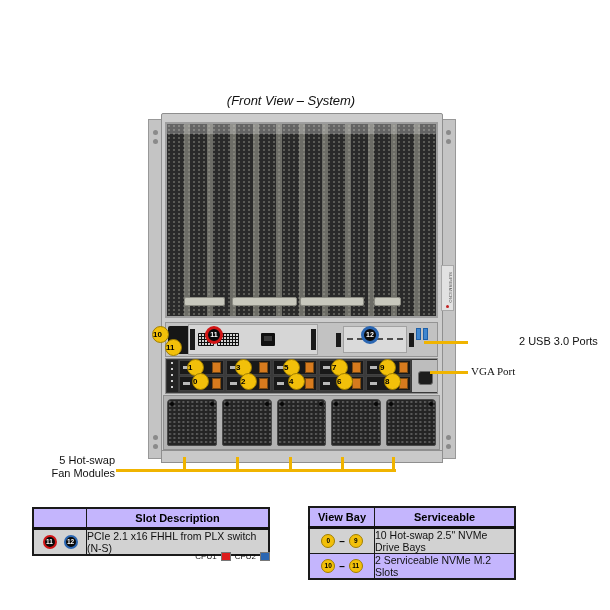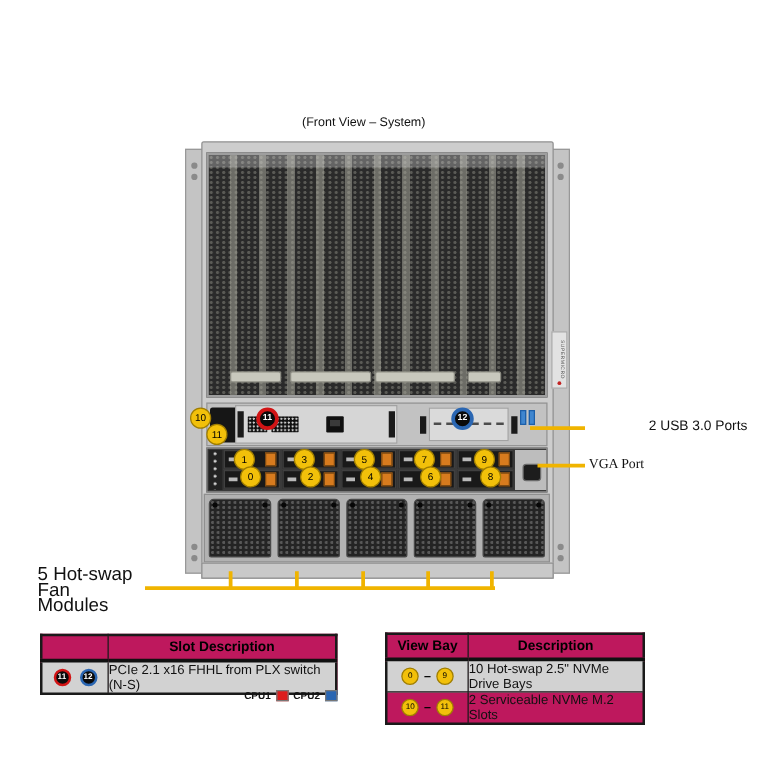--- a/index.html
+++ b/index.html
@@ -1,21 +1,21 @@
 <!DOCTYPE html>
 <html><head>
 <meta charset="utf-8">
 <style>
   html,body{margin:0;padding:0;}
   body{font-family:"Liberation Sans", sans-serif; background:#fff;}
   .page{position:relative;width:610px;height:610px;background:#ffffff;overflow:hidden;}
 
   
   .title{position:absolute;left:180px;top:93px;width:222px;text-align:center;
-         font-size:10px;color:#111;}
+         font-style:italic;font-size:13px;color:#111;}
 
   
   .chassis{position:absolute;left:148px;top:113px;width:308px;height:350px;}
   .body{position:absolute;left:13px;top:0;width:282px;height:350px;background:#cdcdcd;
         border:1px solid #8f8f8f;border-radius:2px;box-sizing:border-box;}
   .ear{position:absolute;top:6px;width:15px;height:340px;background:#c4c4c4;border:1px solid #989898;box-sizing:border-box;}
   .ear.left{left:0;} .ear.right{right:0;}
   .ear::before,.ear::after{content:"";position:absolute;left:4px;width:5px;height:5px;border-radius:50%;
         background:#8a8a8a;box-shadow:0 9px 0 #8a8a8a;}
   .ear::before{top:10px;} .ear::after{bottom:18px;}
@@ -79,54 +79,54 @@
   .fan::before{left:2px;} .fan::after{right:2px;}
   .bottom-bar{position:absolute;left:13px;top:337px;width:282px;height:13px;background:#c9c9c9;
               border:1px solid #8f8f8f;box-sizing:border-box;}
   .brand{position:absolute;left:293px;top:152px;width:13px;height:46px;background:#e2e2e2;border:1px solid #a8a8a8;
          box-sizing:border-box;writing-mode:vertical-rl;font-size:4px;letter-spacing:0.4px;color:#555;
          text-align:center;overflow:hidden;}
   .brand::after{content:"";position:absolute;left:4px;bottom:2px;width:3px;height:3px;background:#c22222;border-radius:50%;}
 
   
   .ycirc{position:absolute;width:15px;height:15px;border-radius:50%;background:#F2C00A;
-         border:1.5px solid #A07E00;box-sizing:content-box;color:#000;font-weight:normal;font-size:8px;
-         line-height:15px;text-align:center;z-index:5;}
+         border:1.5px solid #A07E00;box-sizing:content-box;color:#000;font-weight:bold;font-size:8px;
+         line-height:15px;z-index:5;}
   .ring{position:absolute;width:12px;height:12px;border-radius:50%;background:#0a0a0a;color:#fff;
         font-weight:bold;font-size:7px;line-height:12px;text-align:center;z-index:5;box-sizing:content-box;}
   .ring.red{border:3px solid #D11415;} .ring.blue{border:3px solid #2A66B2;}
 
   
   .line{position:absolute;background:#F0B400;z-index:4;}
   .lbl{position:absolute;font-size:11px;color:#111;white-space:nowrap;}
   .usb-line{left:424px;top:341px;width:44px;height:3px;}
   .vga-line{left:430px;top:371px;width:38px;height:3px;}
   .usb-lbl{left:471px;top:335px;margin-left:48px;} .vga-lbl{left:471px;top:365px;font-family:Liberation Serif, serif;}
-  .fan-lbl{position:absolute;left:30px;top:454px;width:85px;text-align:left;font-size:15px;line-height:12.5px;color:#111;}
+  .fan-lbl{position:absolute;left:30px;top:454px;width:85px;text-align:right;font-size:11px;line-height:12.5px;color:#111;}
   .fan-hline{left:116px;top:469px;width:280px;height:3px;}
   .tick{position:absolute;width:3px;height:14px;top:457px;background:#F0B400;}
 
   
-  table.dt{position:absolute;border-collapse:collapse;background:#be185d;}
+  table.dt{position:absolute;border-collapse:collapse;background:#c4b5fd;}
   table.dt td,table.dt th{border:1.5px solid #1a1a1a;padding:0;}
   table.dt{border:2px solid #1a1a1a;}
   tr.thead th,tr.thead td{border-bottom:3px solid #111;height:18px;font-size:11px;font-weight:bold;text-align:center;}
   .slot-table{left:32px;top:507px;width:238px;}
   .slot-table .c1{width:52px;}
   .drive-table{left:308px;top:506px;width:208px;}
   .drive-table .c1{width:64px;}
   tr.shade td{background:#d2d2d2;}
   td.desc{font-size:10.5px;padding:4px 2px 4px 6px;color:#111;}
   td.circ-cell{text-align:center;vertical-align:middle;}
   .cellflex{display:flex;align-items:center;justify-content:center;gap:7px;height:22px;}
   .ring.sm{position:static;width:10px;height:10px;line-height:10px;font-size:6.5px;border-width:2.5px;}
   .ycirc.sm{position:static;width:12px;height:12px;line-height:12px;font-size:6.5px;border-width:1.5px;flex:0 0 auto;}
   .dashsep{font-size:10px;font-weight:bold;}
   .cpu-legend{position:absolute;left:32px;top:552px;width:238px;display:flex;justify-content:flex-end;
-              align-items:center;gap:4px;font-size:8px;font-weight:bold;color:#111;}
+              align-items:center;gap:4px;font-size:8px;font-weight:normal;color:#111;}
   .sw{width:10px;height:9px;border:0.5px solid #777;box-sizing:border-box;}
   .sw.red{background:#DD1D1D;} .sw.blue{background:#2A66B2;}
 </style>
 </head>
 <body>
 
 <div class="page">
 
   <div class="title">(Front View – System)</div>
 
@@ -256,21 +256,21 @@
     <span>CPU1</span>
     <span class="sw red"></span>
     <span>CPU2</span>
     <span class="sw blue"></span>
   </div>
 
   <table class="dt drive-table">
     <tbody>
         <tr class="thead">
       <th class="c1">View Bay</th>
-      <th>Description</th>
+      <th>Serviceable</th>
     </tr>
     <tr class="shade">
       <td class="c1 circ-cell">
         <div class="cellflex" style="gap:4px;">
           <span class="ycirc sm">0</span>
           <span class="dashsep">–</span>
           <span class="ycirc sm">9</span>
         </div>
       </td>
       <td class="desc">10 Hot-swap 2.5" NVMe Drive Bays</td>

